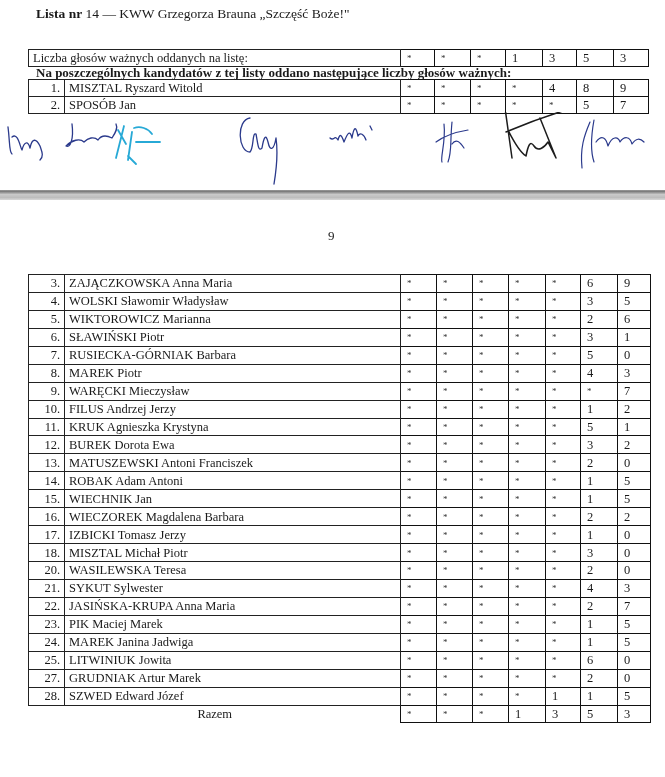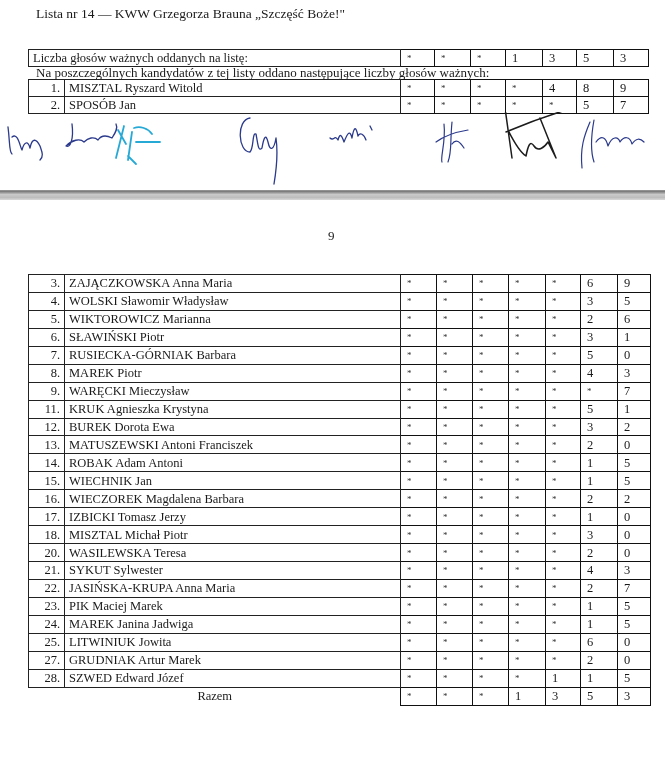--- a/index.html
+++ b/index.html
@@ -4,39 +4,39 @@
 <style>
   html, body { margin:0; padding:0; }
   body {
     width:665px; height:777px; background:#ffffff; position:relative; overflow:hidden;
     font-family:"Liberation Serif", serif; color:#1a1a1a;
   }
   .abs { position:absolute; }
   .title {
     left:36px; top:6px; font-size:13.5px; white-space:nowrap;
   }
-  .title b { font-weight:normal; }
+  .title b { font-weight:bold; }
   table.grid {
     position:absolute; border-collapse:collapse; font-size:12.5px;
     table-layout:fixed;
     padding-left:34px;
   }
   table.grid td {
     border:1px solid #222; padding:0 0 0 4px; height:16px; line-height:16px;
     white-space:nowrap; overflow:hidden; vertical-align:middle;
   }
   table.grid td.num { text-align:right; padding:0 4px 0 0; }
   table.grid td.digit { padding-left:6px; border-width:1px 1.5px; border-color:#111; }
   table.grid td.star { font-size:9px; color:#333; padding-left:6px; border-width:1px 1.5px; border-color:#111; }
   table.grid td.noborder { border:none; text-align:center; padding-right:3px; }
 
   #top-total { left:28px; top:49px; width:620px; }
   #top-total td { height:16px; }
   .subhead {
-    left:36px; top:65px; font-size:13px; font-weight:normal; white-space:nowrap;
+    left:36px; top:65px; font-size:13px; font-weight:bold; white-space:nowrap;
   }
   #top-cands { left:28px; top:79px; width:620px; }
 
   .sigs { left:0; top:112px; width:665px; height:75px; }
 
   .separator {
     left:0; top:190px; width:665px; height:10px;
     background:linear-gradient(to bottom,#9a9a9a 0%,#7d7d7d 15%,#c9c9c9 45%,#bdbdbd 75%,#d9d9d9 100%);
   }
   .pagenum { left:328px; top:228px; font-size:13px; }
@@ -220,20 +220,31 @@
         <td>WARĘCKI Mieczysław</td>
         <td class="star">*</td>
         <td class="star">*</td>
         <td class="star">*</td>
         <td class="star">*</td>
         <td class="star">*</td>
         <td class="star">*</td>
         <td class="digit">7</td>
       </tr>
       <tr>
+        <td class="num">10.</td>
+        <td>FILUS Andrzej Jerzy</td>
+        <td class="star">*</td>
+        <td class="star">*</td>
+        <td class="star">*</td>
+        <td class="star">*</td>
+        <td class="star">*</td>
+        <td class="digit">1</td>
+        <td class="digit">2</td>
+      </tr>
+      <tr>
         <td class="num">11.</td>
         <td>KRUK Agnieszka Krystyna</td>
         <td class="star">*</td>
         <td class="star">*</td>
         <td class="star">*</td>
         <td class="star">*</td>
         <td class="star">*</td>
         <td class="digit">5</td>
         <td class="digit">1</td>
       </tr>

